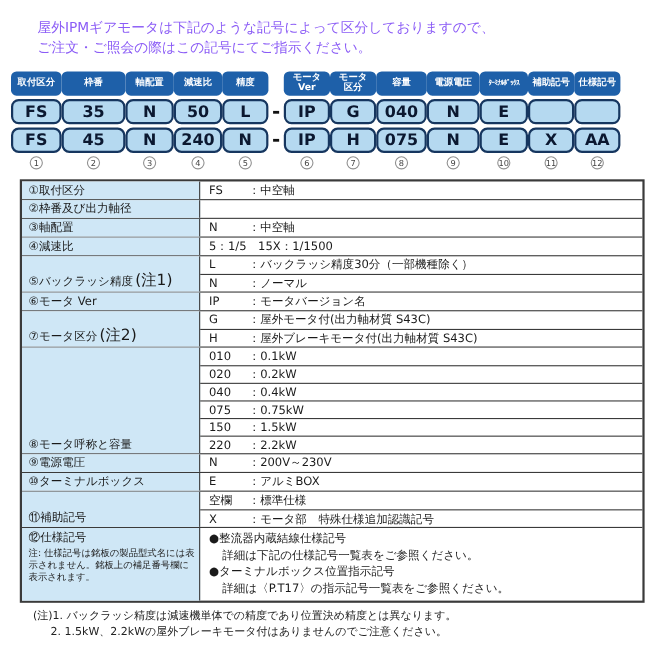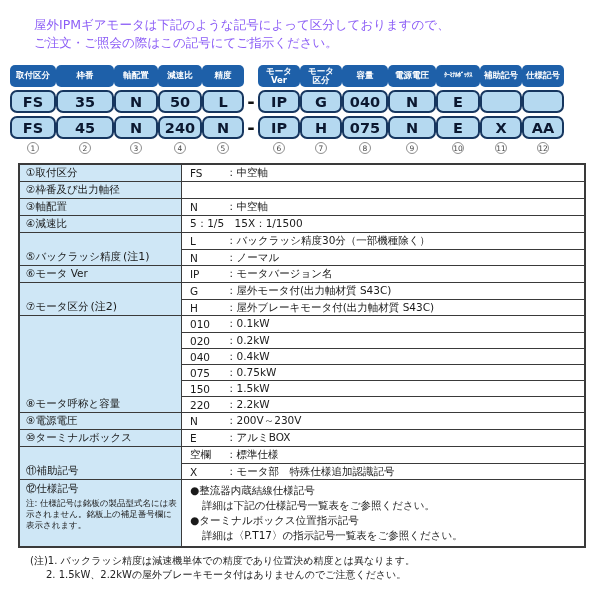--- a/index.html
+++ b/index.html
@@ -47,21 +47,21 @@
   
   .tbl{margin:9px 0 0 18px;width:568px;border:2px solid var(--table_border);background:#fff}
   .trow{display:flex;border-top:1px solid var(--table_border)}
   .trow:first-child{border-top:none}
   .tleft{
     width:162px;flex:0 0 162px;background:var(--left_cell_bg);
     border-right:1px solid var(--table_border);
     padding:1px 3px 1px 6px;font-size:10.5px;
     display:flex;flex-direction:column;justify-content:flex-end
   }
-  .tleft .note{font-size:11px;margin-left:2px}
+  .tleft .note{font-size:14px;margin-left:2px}
   .tright{flex:1;display:flex;flex-direction:column;justify-content:center}
   .sub{display:flex;min-height:16px;align-items:center;border-top:1px solid var(--table_border);padding-left:8px;font-size:10.5px}
   .sub:first-child{border-top:none}
   .code{min-width:36px}
   .code:empty{display:none}
   .tl12{justify-content:flex-start;padding-top:2px}
   .lnote{font-size:8.5px;line-height:11px;margin-top:2px;color:#222}
   .tr12{padding:3px 4px 3px 8px;font-size:10.5px;line-height:15px;justify-content:flex-start}
   .ind{padding-left:12px}
   

